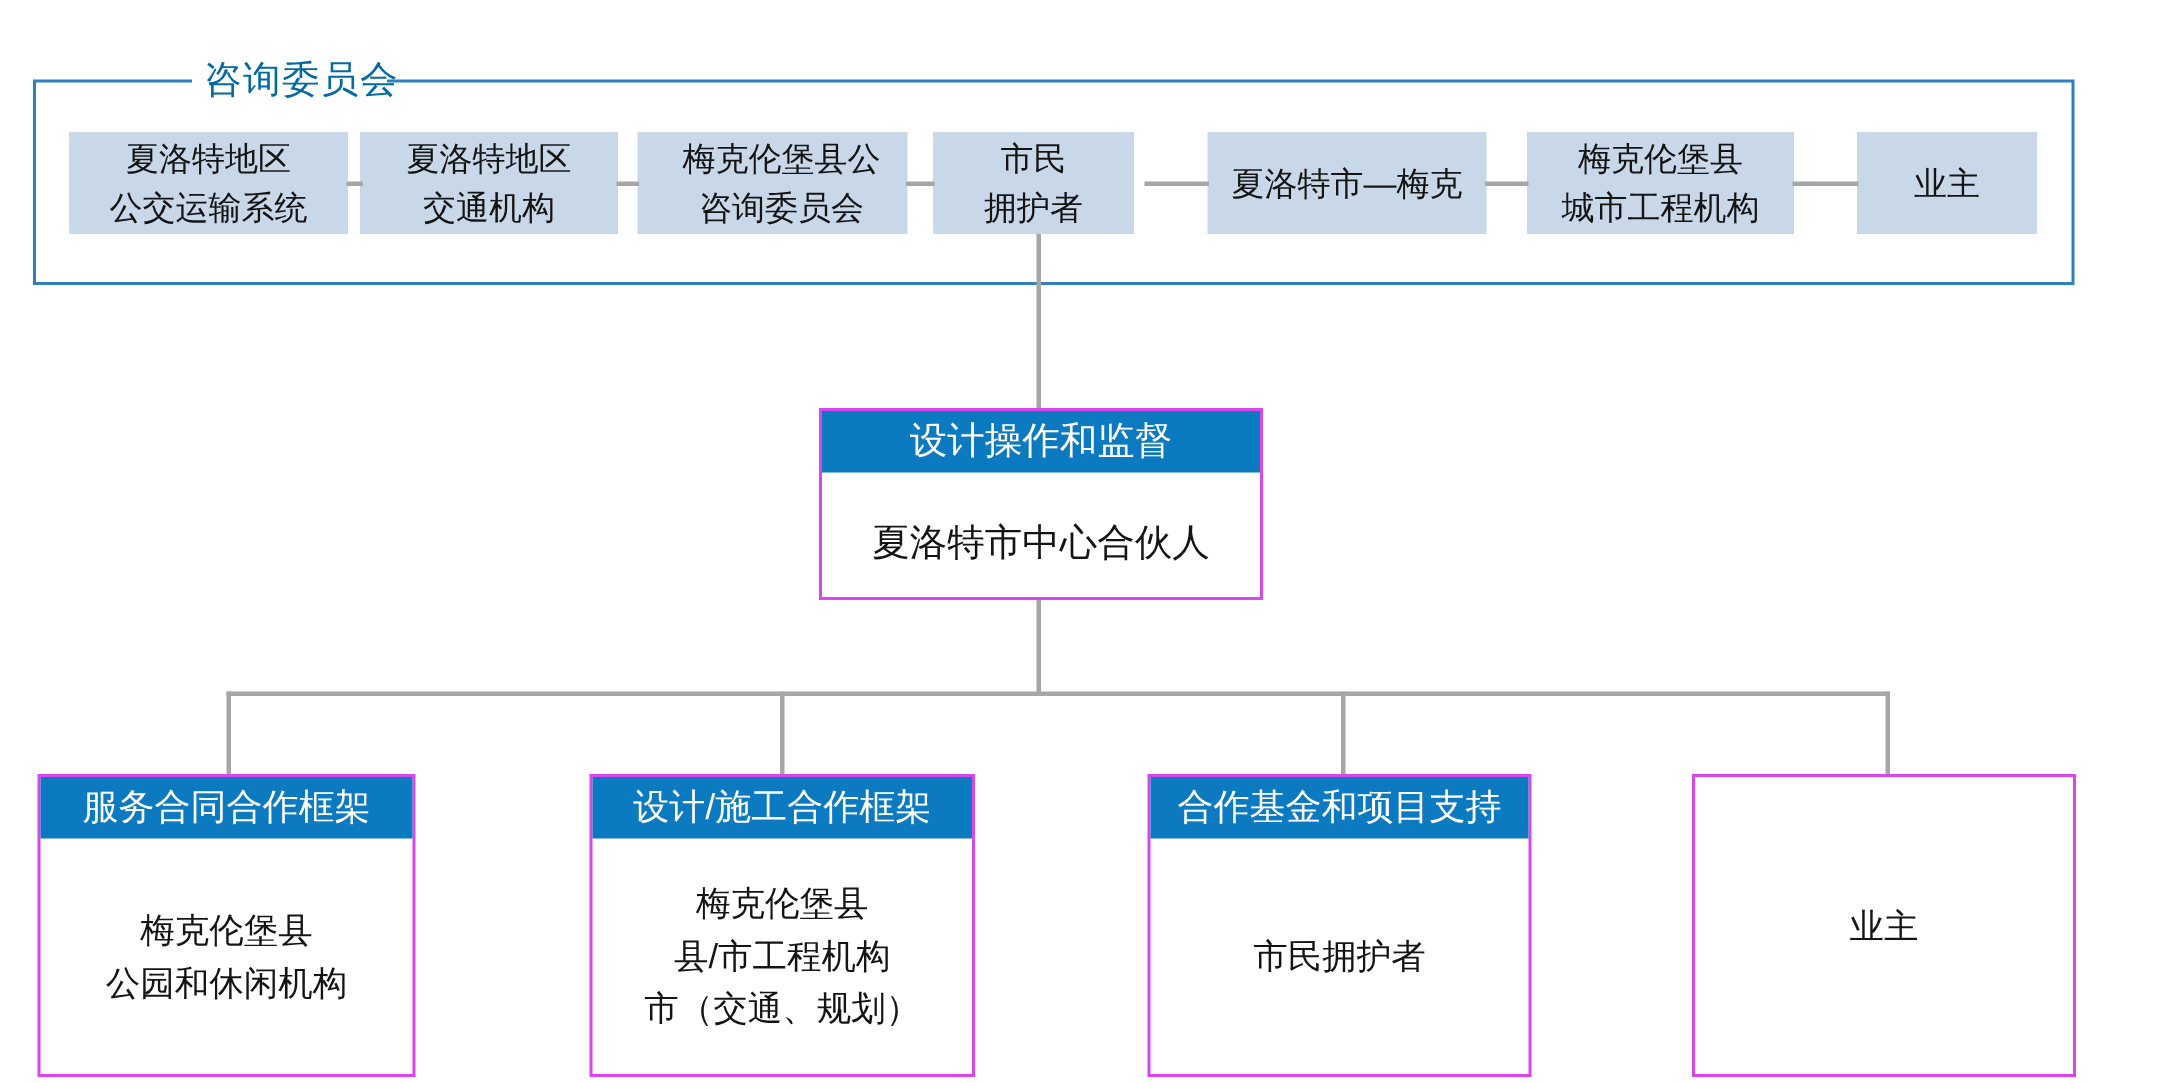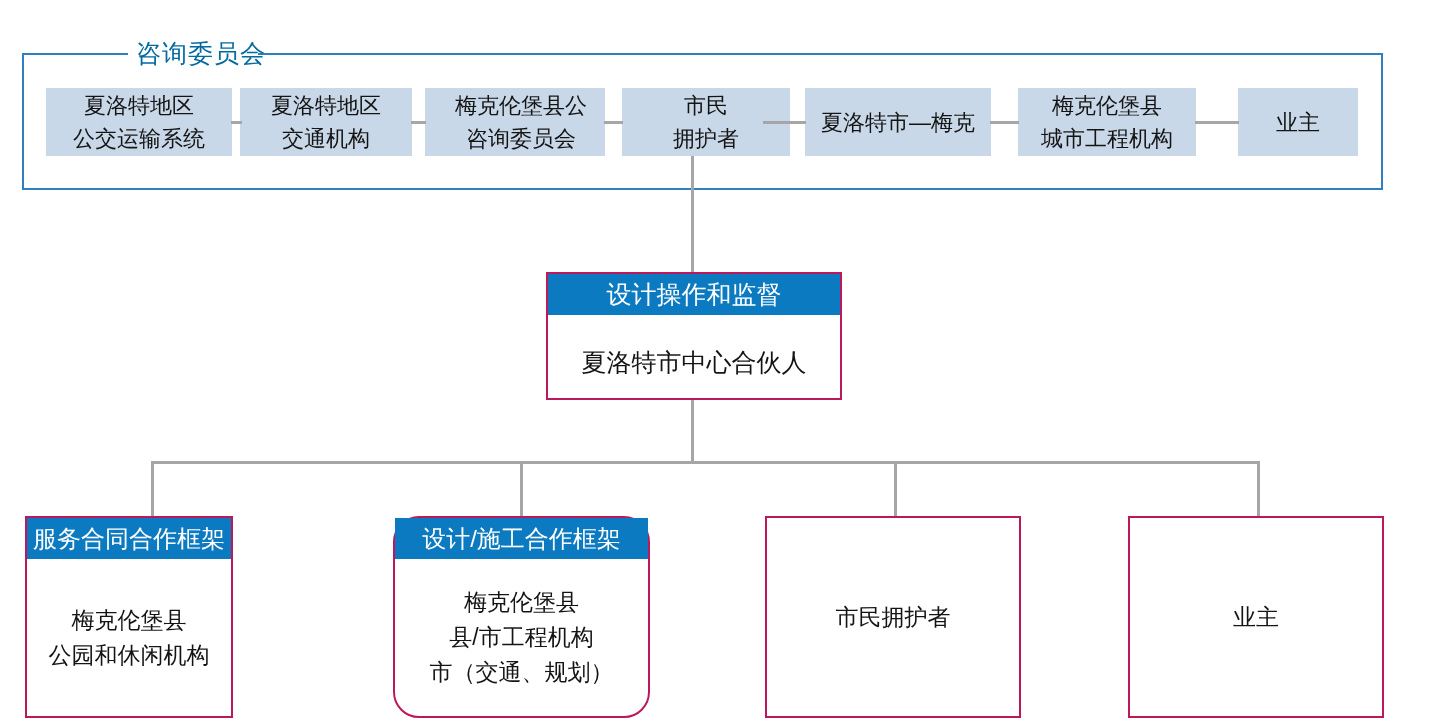--- a/index.html
+++ b/index.html
@@ -50,21 +50,21 @@
     font-size:22px;
     line-height:33px;
     color:#141414;
   }
   .chip span{display:block;}
 
   
   .card{
     position:absolute;
     box-sizing:border-box;
-    border:2px solid #be185d;
+    border:2px solid #d946ef;
     background:#ffffff;
     display:flex;
     flex-direction:column;
   }
   .card-head{
     background:#0b7ac0;
     color:#ffffff;
     font-size:24px;
     line-height:41px;
     height:41px;
@@ -111,21 +111,21 @@
         <span>夏洛特地区</span>
         <span>交通机构</span>
       </div>
     </div>
   <div class="chip" style="left:425px;top:88px;width:180px;height:68px;padding-left:12px;">
       <div>
         <span>梅克伦堡县公</span>
         <span>咨询委员会</span>
       </div>
     </div>
-  <div class="chip" style="left:622px;top:88px;width:168px;height:68px;">
+  <div class="chip" style="left:622px;top:88px;width:134px;height:68px;">
       <div>
         <span>市民</span>
         <span>拥护者</span>
       </div>
     </div>
   <div class="chip" style="left:805px;top:88px;width:186px;height:68px;">
       <div>
         <span>夏洛特市—梅克</span>
       </div>
     </div>
@@ -157,42 +157,43 @@
     </div>
   </div>
 
   <div class="vline" style="left:691px;top:400px;height:63px;"></div>
   <div class="hline" style="left:151px;top:461px;width:1109px;"></div>
   <div class="vline" style="left:151px;top:461px;height:57px;"></div>
   <div class="vline" style="left:520px;top:461px;height:57px;"></div>
   <div class="vline" style="left:894px;top:461px;height:57px;"></div>
   <div class="vline" style="left:1257px;top:461px;height:57px;"></div>
 
-  <div class="card" style="left:25px;top:516px;width:208px;height:202px;">
+  <div class="card" style="left:25px;top:516px;width:252px;height:202px;">
     <div class="card-head">服务合同合作框架</div>
     <div class="card-body">
       <div>
         <span>梅克伦堡县</span>
         <span>公园和休闲机构</span>
       </div>
     </div>
   </div>
 
-  <div class="card" style="left:393px;top:516px;width:257px;height:202px;border-radius:26px;">
+  <div class="card" style="left:393px;top:516px;width:257px;height:202px;">
     <div class="card-head">设计/施工合作框架</div>
     <div class="card-body">
       <div>
         <span>梅克伦堡县</span>
         <span>县/市工程机构</span>
         <span>市（交通、规划）</span>
       </div>
     </div>
   </div>
 
   <div class="card" style="left:765px;top:516px;width:256px;height:202px;">
+    <div class="card-head">合作基金和项目支持</div>
     <div class="card-body">
       <div>
         <span>市民拥护者</span>
       </div>
     </div>
   </div>
 
   <div class="card" style="left:1128px;top:516px;width:256px;height:202px;">
     <div class="card-body">
       <div>

